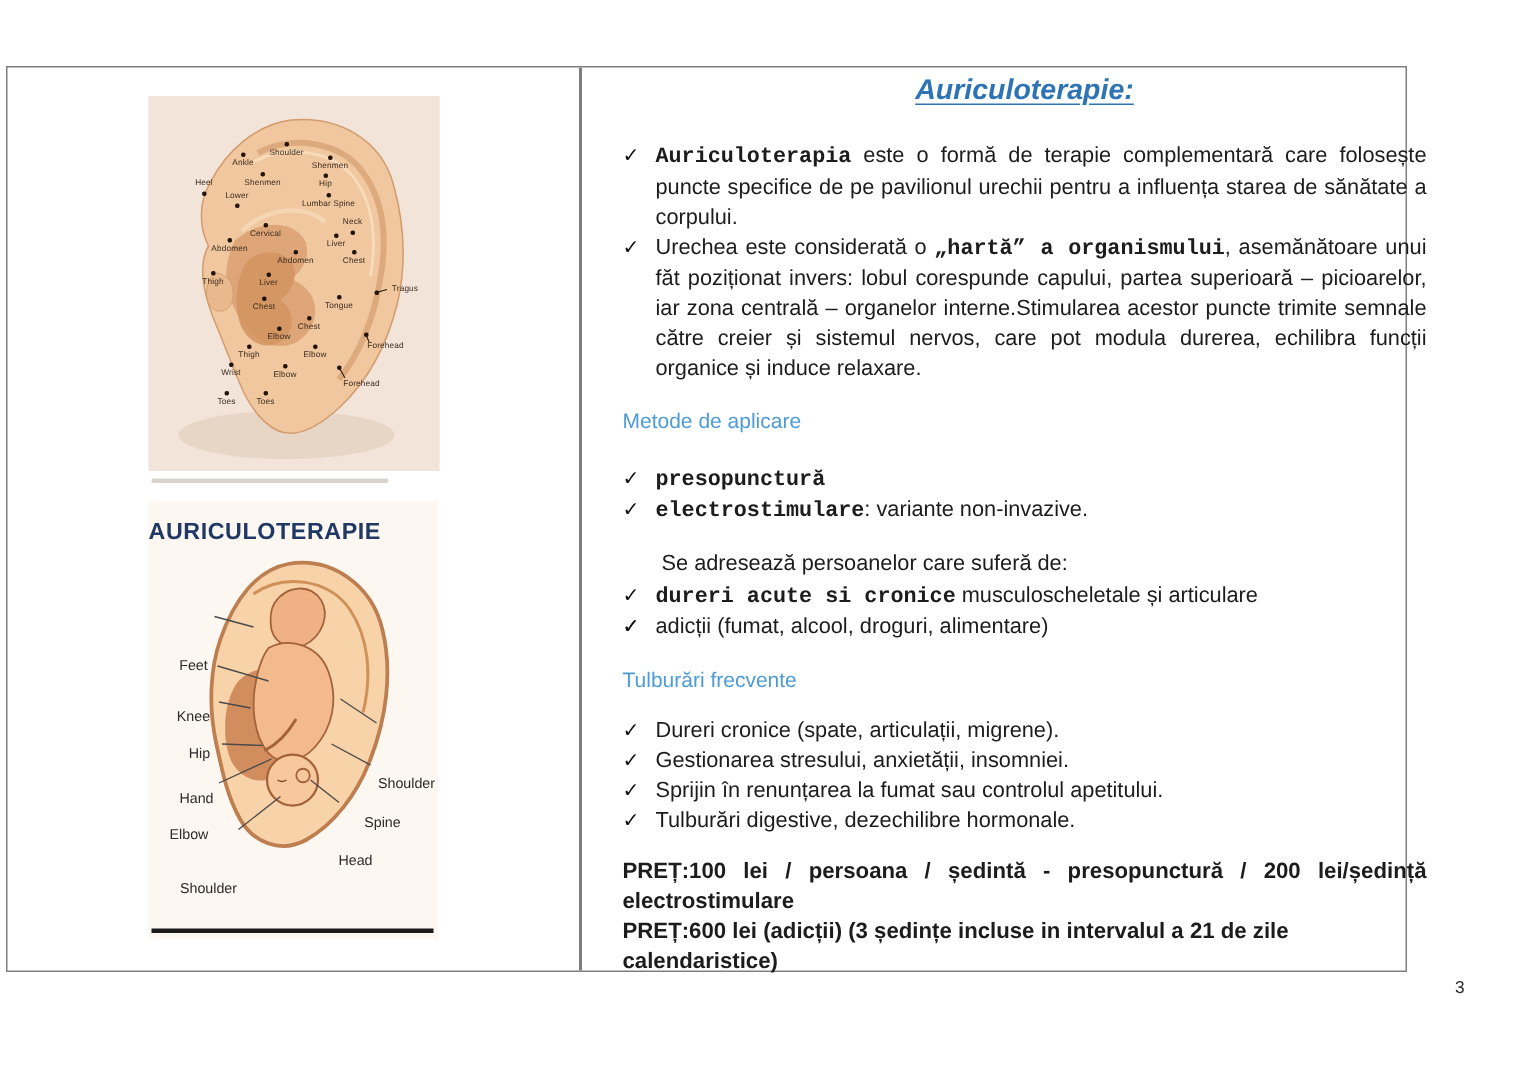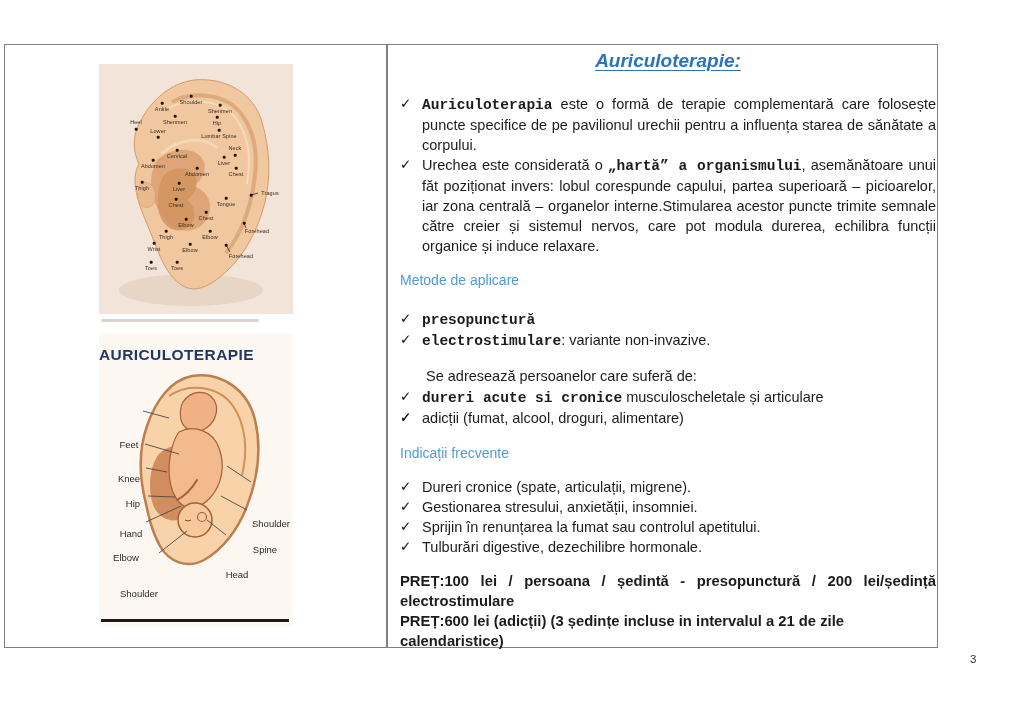--- a/index.html
+++ b/index.html
@@ -18,21 +18,21 @@
   #watermark{position:absolute;left:96px;top:274px;width:158px;height:3px;background:#cfc8c1;
         border-radius:2px;opacity:.8;}
   #img2{position:absolute;left:94px;top:289px;width:193px;height:292px;background:#fdf7f1;overflow:hidden;}
   #img2 svg{position:absolute;left:0;top:0;}
   #img2-title{position:absolute;left:0;top:12px;width:100%;text-align:left;
         font-size:15.5px;font-weight:bold;letter-spacing:.4px;color:#203864;}
   .lab2{position:absolute;transform:translate(-50%,-50%);font-size:9.5px;color:#2b2b2b;white-space:nowrap;margin-top:36px;}
   #img2-baseline{position:absolute;left:2px;right:3px;top:285px;height:3px;background:#1a1a1a;}
 
   
-  #rightcol{position:absolute;left:381px;top:0;width:552px;padding:4px 0 0 14px;box-sizing:border-box;}
+  #rightcol{position:absolute;left:396px;top:0;width:552px;padding:4px 0 0 14px;box-sizing:border-box;}
   #rtitle{width:536px;text-align:center;font-size:19px;line-height:23px;font-weight:bold;font-style:italic;
         color:#2e74b5;text-decoration:underline;text-underline-offset:3px;margin:0;}
   .blist{width:536px;}
   .li{position:relative;padding-left:22px;text-align:justify;font-size:14.5px;line-height:20px;}
   .check{position:absolute;left:0;top:0;font-size:13.5px;color:#111;}
   .heading{font-size:14px;line-height:20px;color:#4f9bd5;width:536px;}
   #list1{margin-top:22px;}
   #heading1{margin-top:14px;}
   #list2{margin-top:19px;}
   #intro{margin-top:15px;margin-bottom:1px;padding-left:26px;font-size:14.5px;line-height:20px;width:510px;}
@@ -158,21 +158,21 @@
       </svg>
       <div id="img2-title">AURICULOTERAPIE</div>
       <div id="img2-labels">
           <span class="lab2" style="left: 30px; top: 74px;">Feet</span>
           <span class="lab2" style="left: 30px; top: 108px;">Knee</span>
           <span class="lab2" style="left: 34px; top: 133px;">Hip</span>
           <span class="lab2" style="left: 32px; top: 163px;">Hand</span>
           <span class="lab2" style="left: 27px; top: 187px;">Elbow</span>
           <span class="lab2" style="left: 40px; top: 223px;">Shoulder</span>
           <span class="lab2" style="left: 172px; top: 153px;">Shoulder</span>
-          <span class="lab2" style="left: 166px; top: 179px;">Spine</span>
+          <span class="lab2" style="left: 156px; top: 179px;">Spine</span>
           <span class="lab2" style="left: 138px; top: 204px;">Head</span>
         </div>
       <div id="img2-baseline"></div>
     </div>
 
     <div id="rightcol">
       <div id="rtitle">Auriculoterapie:</div>
       <div id="list1" class="blist">
           <div class="li"><span class="check">✓</span><span><b>Auriculoterapia</b><span> este o formă de terapie complementară care folosește puncte specifice de pe pavilionul urechii  pentru a influența starea de sănătate a corpului.</span></span></div>
           <div class="li"><span class="check">✓</span><span><span>Urechea este considerată o </span><b>„hartă” a organismului</b><span>, asemănătoare unui făt poziționat invers: lobul corespunde capului, partea superioară – picioarelor, iar zona centrală – organelor interne.Stimularea acestor puncte trimite semnale către creier și sistemul nervos, care pot modula durerea, echilibra funcții organice și induce relaxare.</span></span></div>
@@ -181,21 +181,21 @@
       <div id="list2" class="blist">
           <div class="li"><span class="check">✓</span><span><b>presopunctură</b></span></div>
           <div class="li"><span class="check">✓</span><span><b>electrostimulare</b><span>: variante non-invazive.</span></span></div>
         </div>
       <div id="intro">Se adresează persoanelor care suferă de:</div>
       <div id="list3" class="blist">
           <div class="li"><span class="check">✓</span><span><b>dureri acute si cronice</b><span> musculoscheletale și articulare</span></span></div>
           <div class="li"><span class="check">✓</span></div>
           <div class="li"><span class="check">✓</span><span><span>adicții (fumat, alcool, droguri, alimentare)</span></span></div>
         </div>
-      <div id="heading2" class="heading">Indicații frecvente</div>
+      <div id="heading2" class="heading">Tulburări frecvente</div>
       <div id="list4" class="blist">
           <div class="li"><span class="check">✓</span><span><span>Dureri cronice (spate, articulații, migrene).</span></span></div>
           <div class="li"><span class="check">✓</span><span><span>Gestionarea stresului, anxietății, insomniei.</span></span></div>
           <div class="li"><span class="check">✓</span><span><span>Sprijin în renunțarea la fumat sau controlul apetitului.</span></span></div>
           <div class="li"><span class="check">✓</span><span><span>Tulburări digestive, dezechilibre hormonale.</span></span></div>
         </div>
       <div id="price1">
         <div class="l1">PREȚ:100 lei / persoana / ședintă - presopunctură / 200 lei/ședință</div>
         <div class="l2">electrostimulare</div>
       </div>

